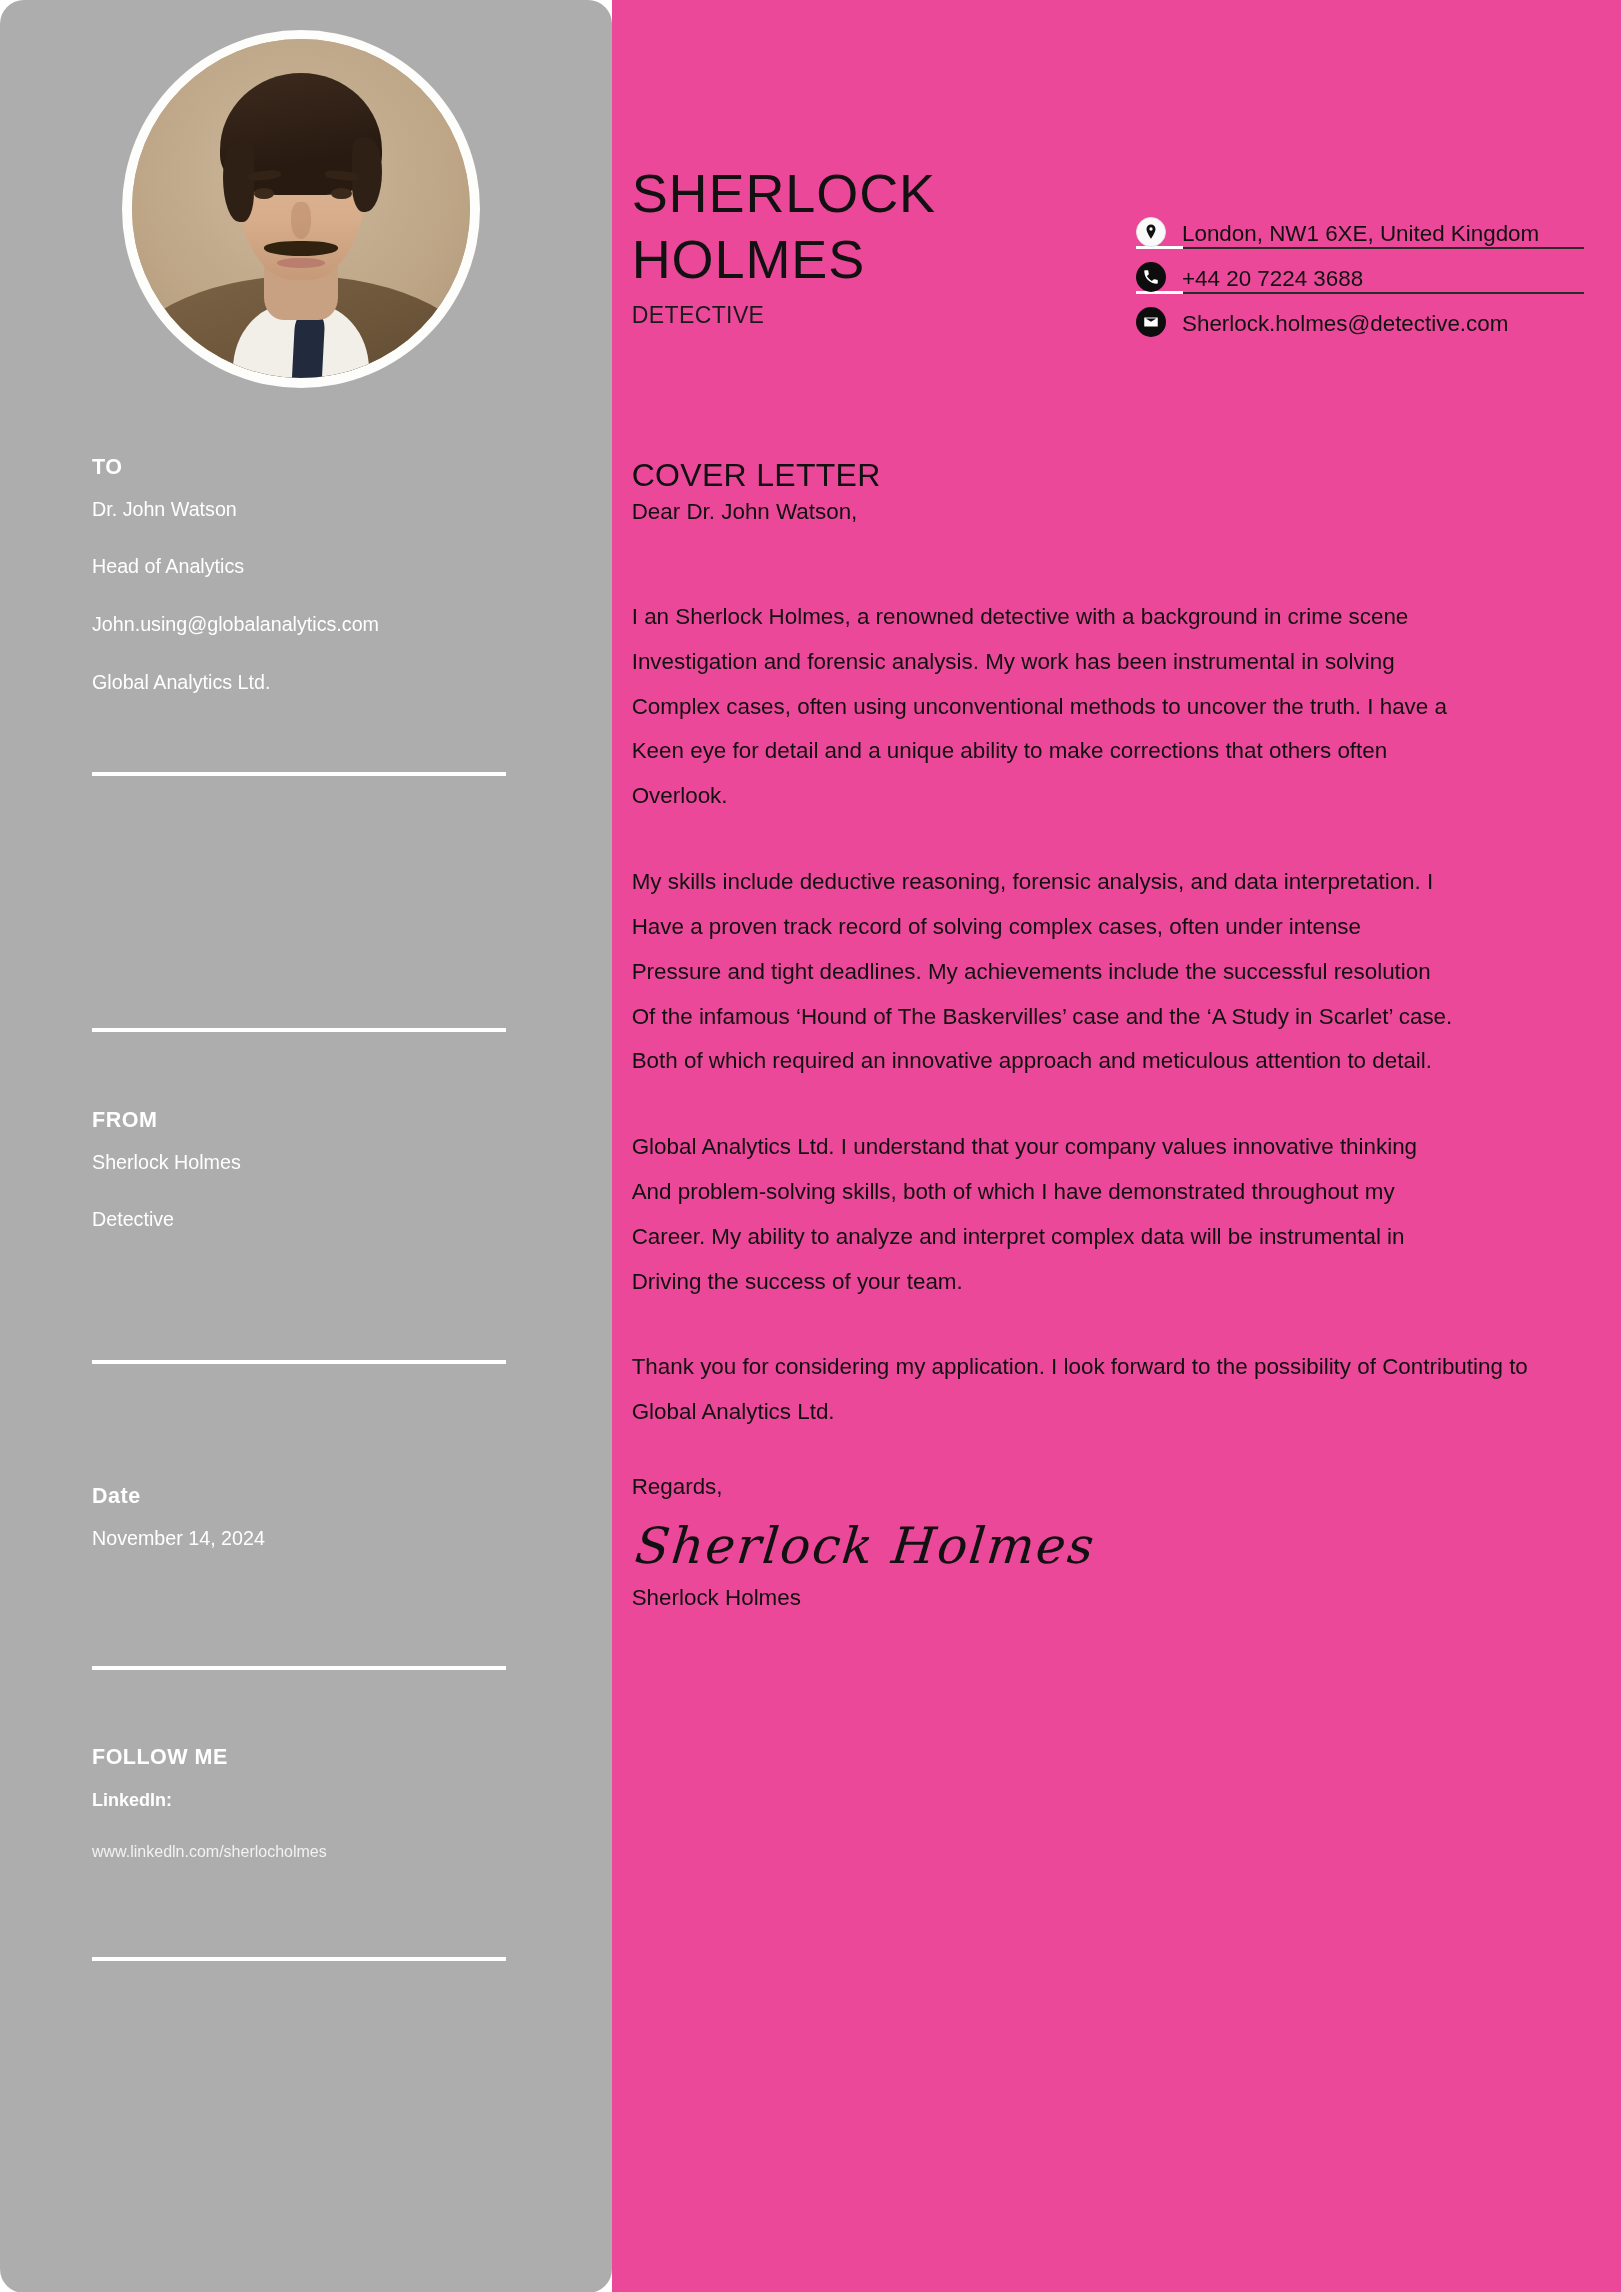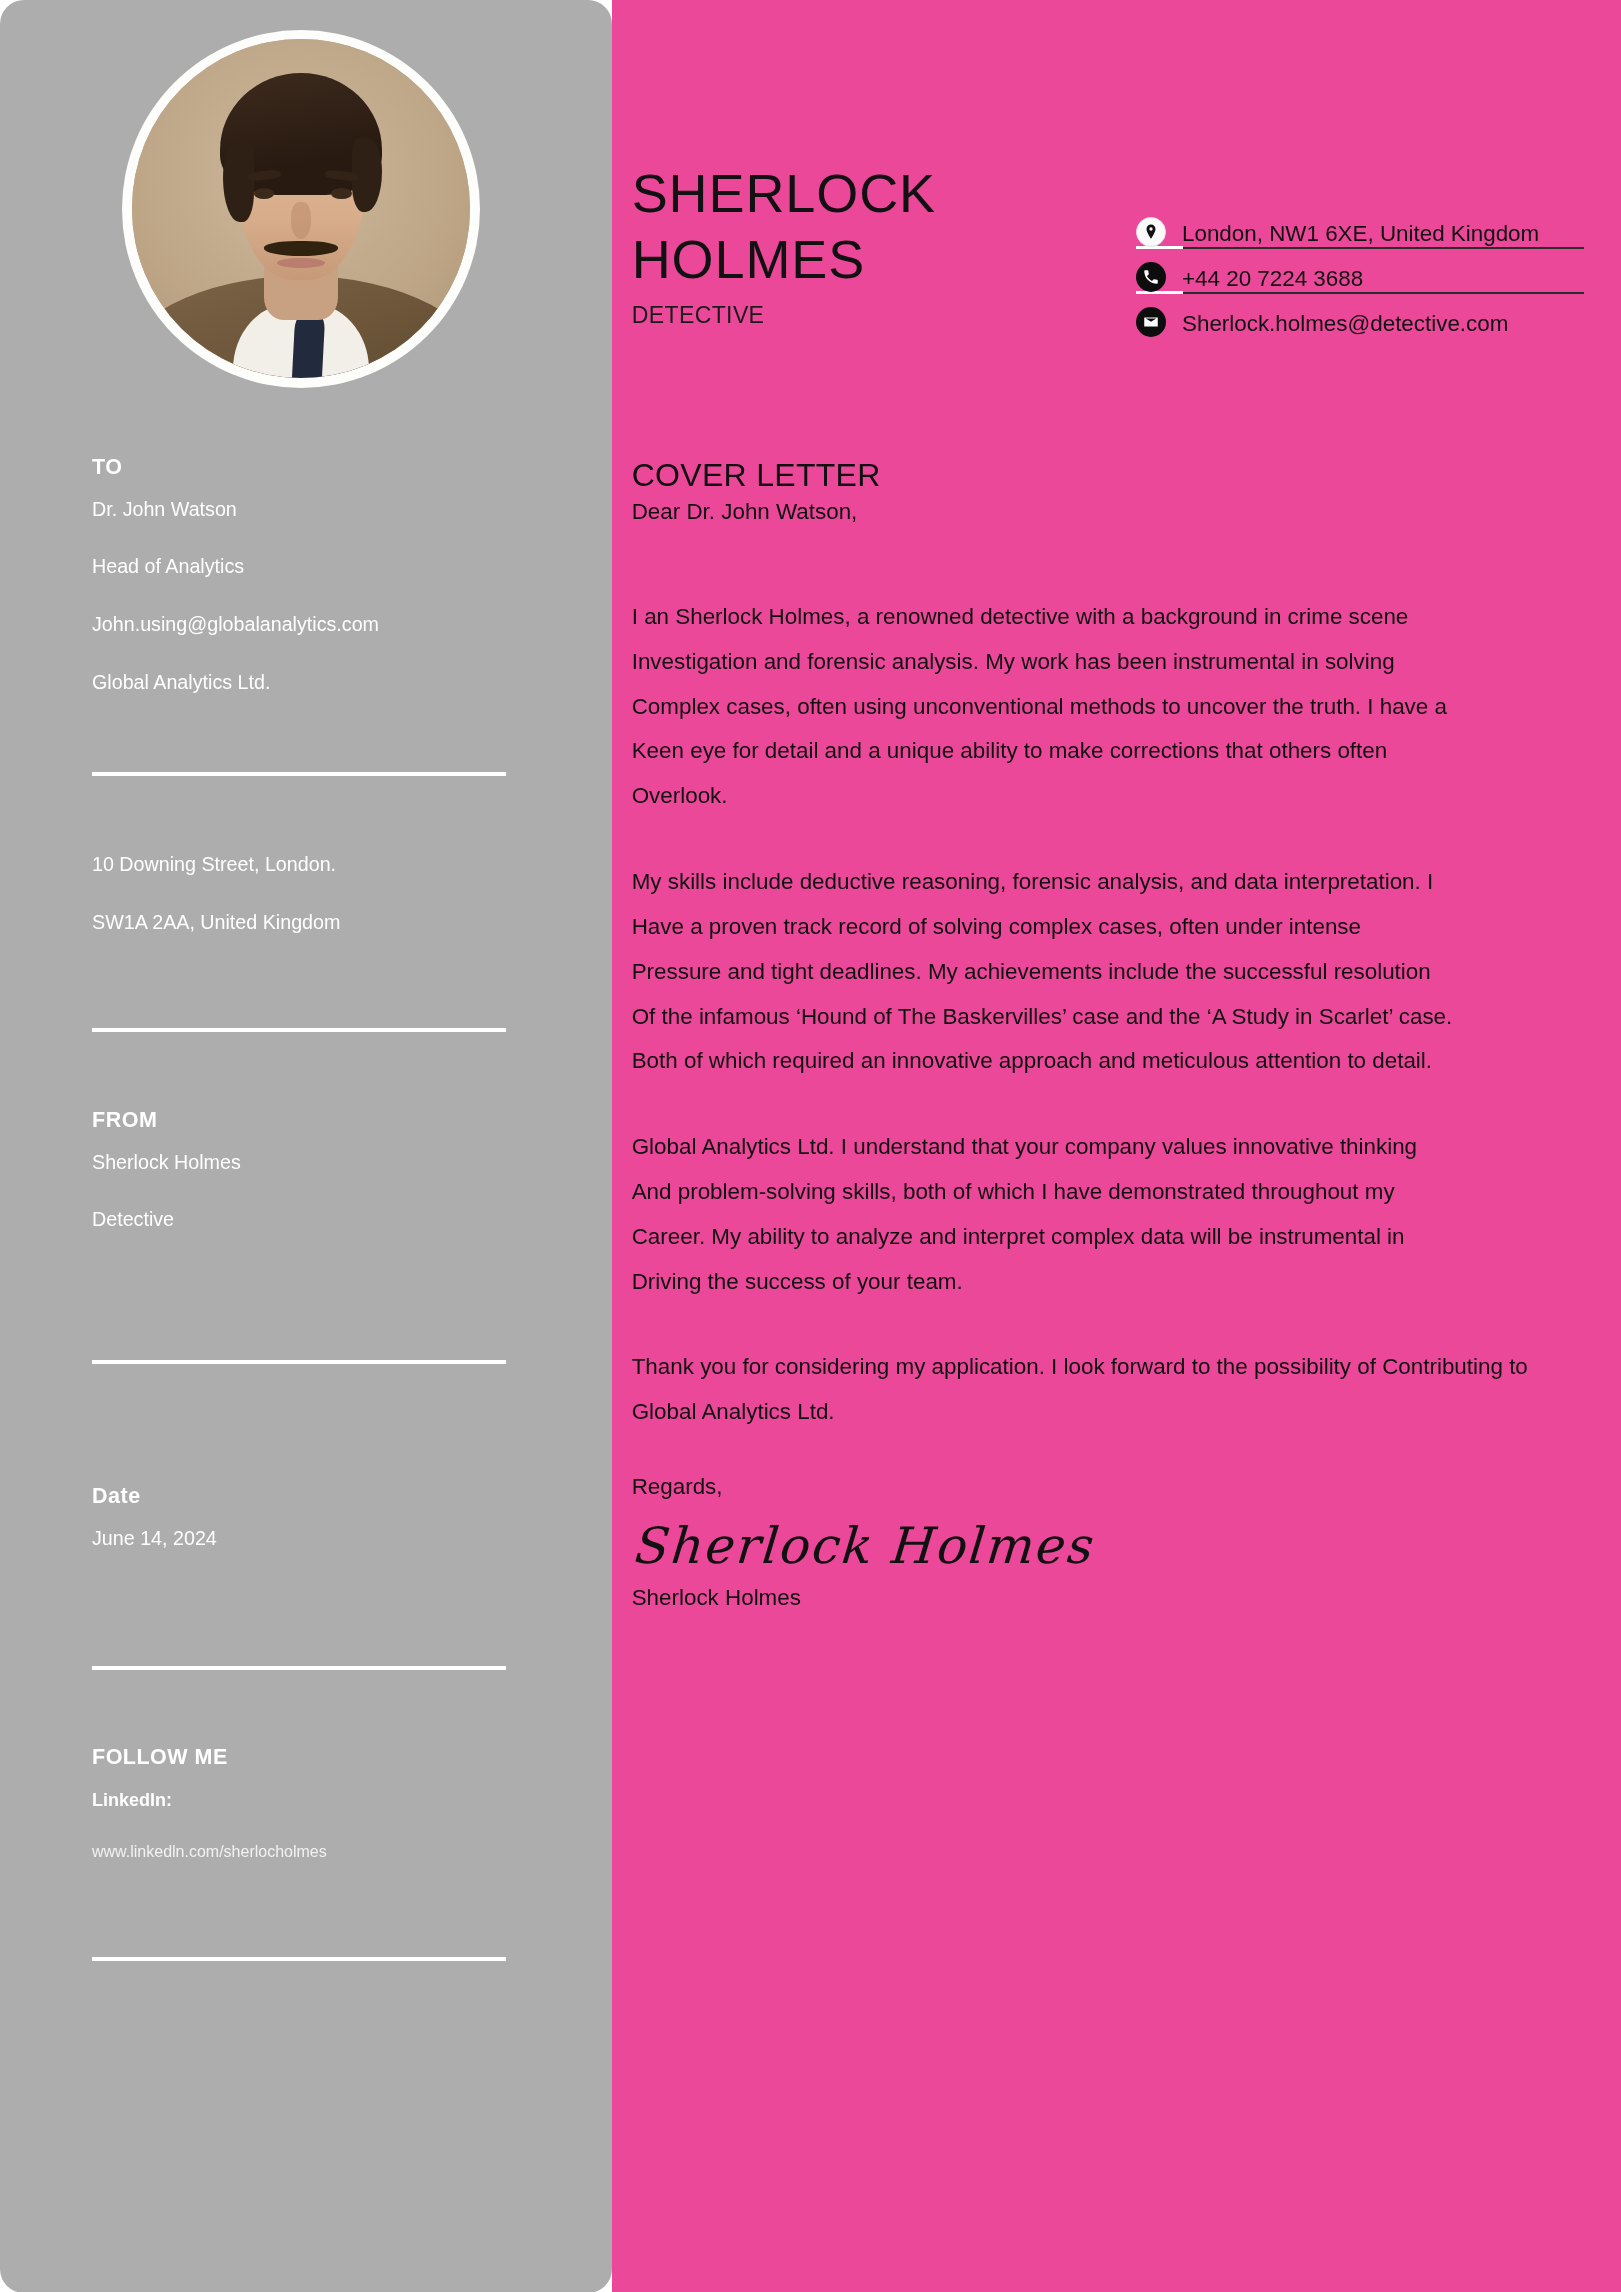--- a/index.html
+++ b/index.html
@@ -161,38 +161,34 @@
   <div class="side-block" style="top:455px;">
     <div class="side-head">TO</div>
     <div class="side-line">Dr. John Watson</div>
     <div class="side-line">Head of Analytics</div>
     <div class="side-line">John.using@globalanalytics.com</div>
     <div class="side-line">Global Analytics Ltd.</div>
   </div>
 
   <div class="side-rule" style="top:772px;"></div>
 
-  <div class="side-block" style="top:855px;">
-    <div class="side-line">10 Downing Street, London.</div>
-    <div class="side-line">SW1A 2AA, United Kingdom</div>
-  </div>
 
   <div class="side-rule" style="top:1028px;"></div>
 
   <div class="side-block" style="top:1108px;">
     <div class="side-head">FROM</div>
     <div class="side-line">Sherlock Holmes</div>
     <div class="side-line">Detective</div>
   </div>
 
   <div class="side-rule" style="top:1360px;"></div>
 
   <div class="side-block" style="top:1484px;">
     <div class="side-head">Date</div>
-    <div class="side-line">June 14, 2024</div>
+    <div class="side-line">November 14, 2024</div>
   </div>
 
   <div class="side-rule" style="top:1666px;"></div>
 
   <div class="side-block" style="top:1745px;">
     <div class="side-head">FOLLOW ME</div>
     <div class="side-bold-sm" style="margin-bottom:32px;">LinkedIn:</div>
     <div class="side-small">www.linkedln.com/sherlocholmes</div>
   </div>
 

